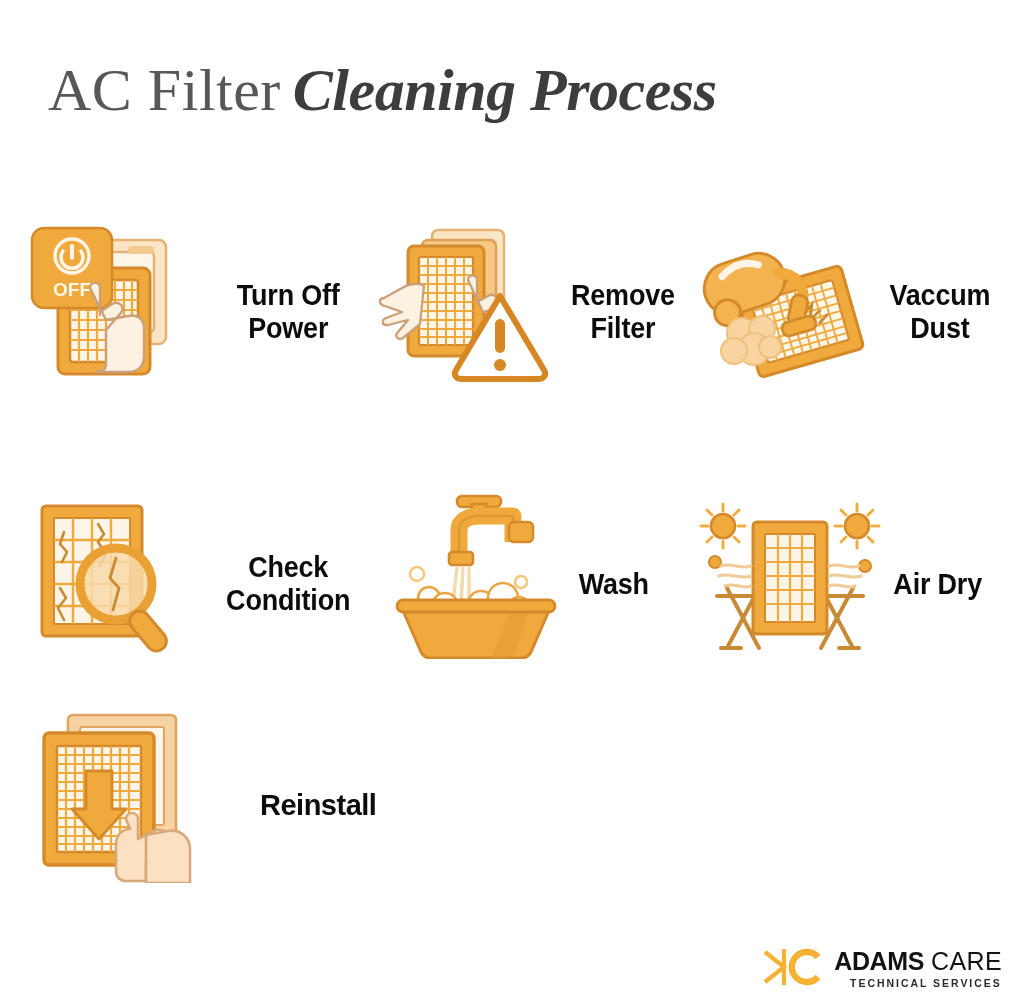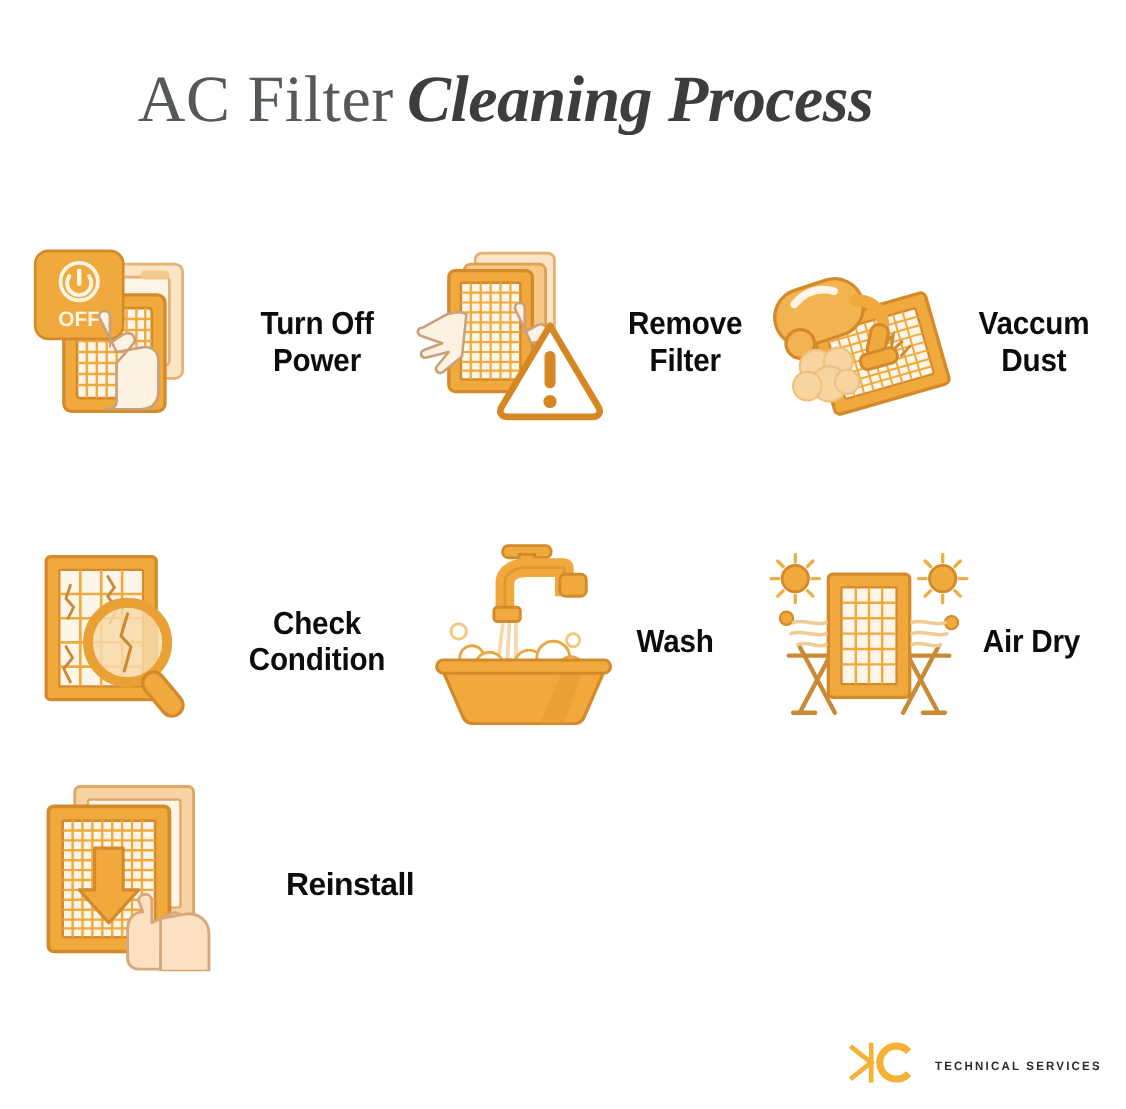--- a/index.html
+++ b/index.html
@@ -19,22 +19,22 @@
     overflow: hidden;
     box-sizing: border-box;
   }
 
   
   .title-wrap {
     position: absolute;
     top: 56px;
     left: 0;
     width: 919px;
-    text-align: center;
     white-space: nowrap;
+    padding-left: 48px;
   }
   .title-light {
     font-family: "Liberation Serif", "DejaVu Serif", serif;
     font-size: 60px;
     font-weight: 400;
     color: #55585a;
     letter-spacing: 0.5px;
   }
   .title-bold {
     font-family: "Liberation Serif", "DejaVu Serif", serif;
@@ -462,17 +462,21 @@
 
   <div class="logo">
     <div class="logo-mark">
       <svg width="62" height="42" viewBox="0 0 62 42">
         <path d="M3 6 L22 21 L3 36" fill="none" stroke="#F5B133" stroke-width="4.2" stroke-linejoin="miter"></path>
         <path d="M22 3 L22 39" fill="none" stroke="#F5B133" stroke-width="4.2"></path>
         <path d="M56 11 A15 15 0 1 0 56 31" fill="none" stroke="#F5B133" stroke-width="6.4" stroke-linecap="butt"></path>
       </svg>
     </div>
     <div class="logo-text">
+      <div class="logo-row1">
+        <span class="logo-adams">ADAMS</span>
+        <span class="logo-care">CARE</span>
+      </div>
       <div class="logo-sub">TECHNICAL SERVICES</div>
     </div>
   </div>
 
 </div>
 
 </body></html>

